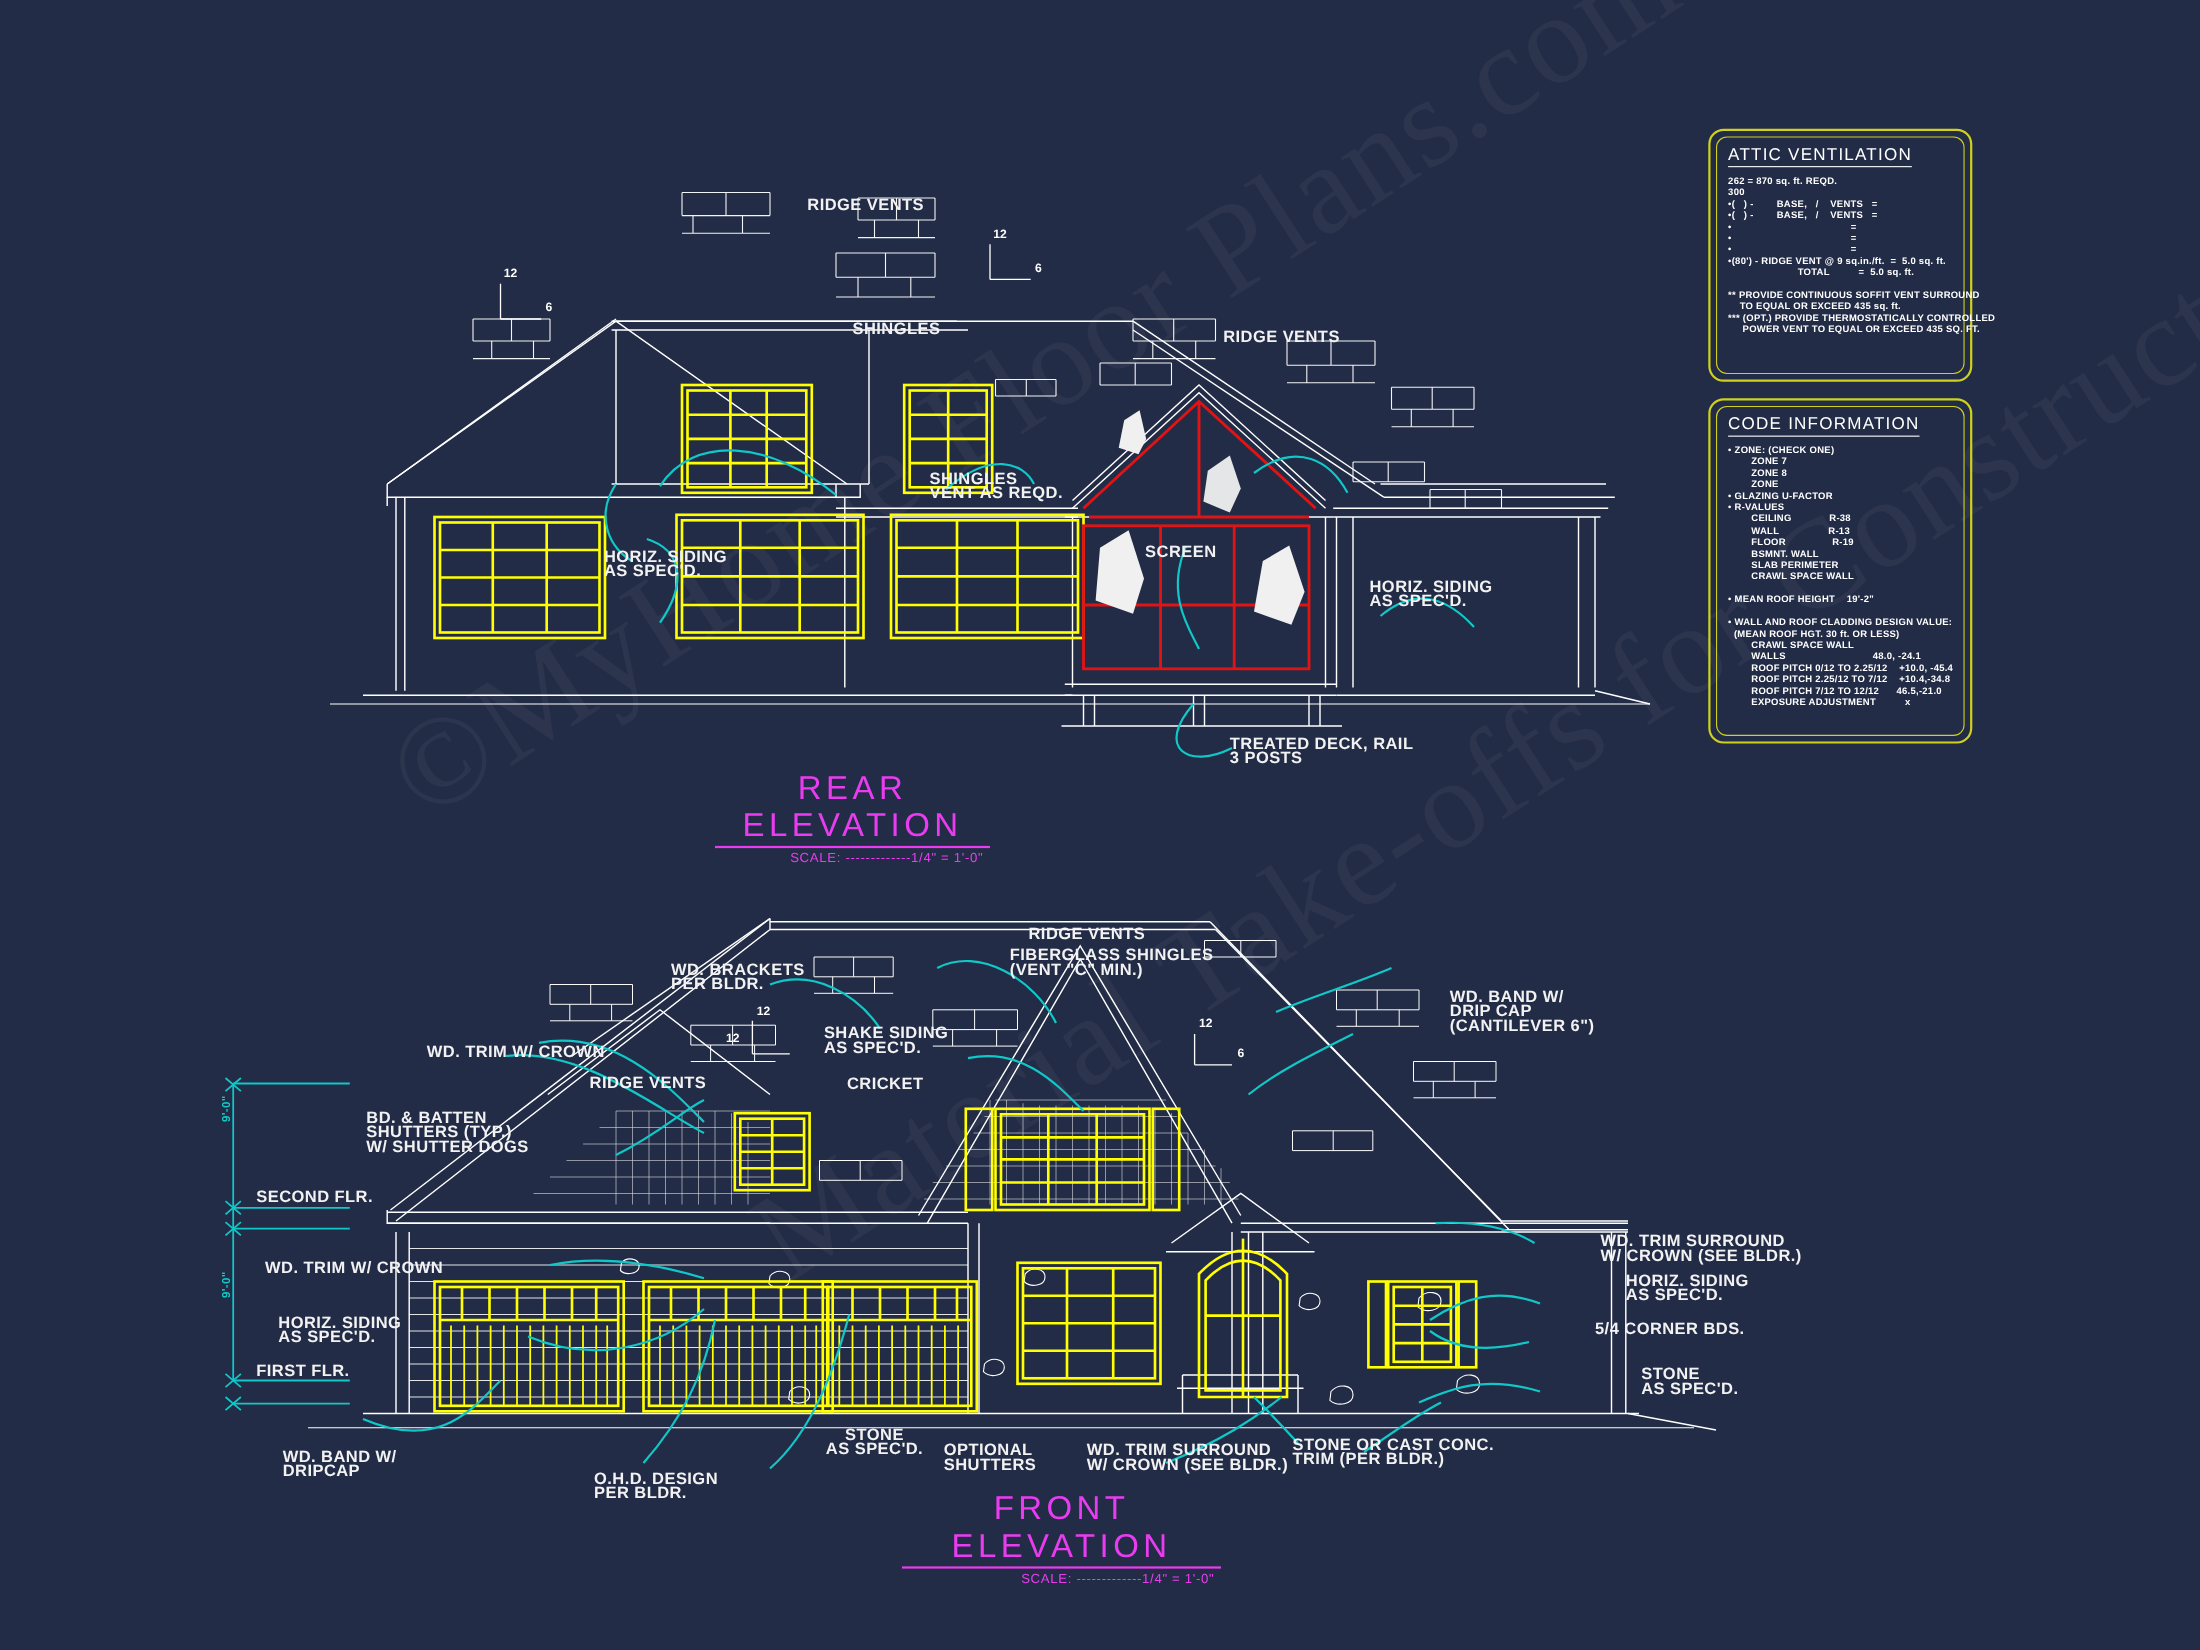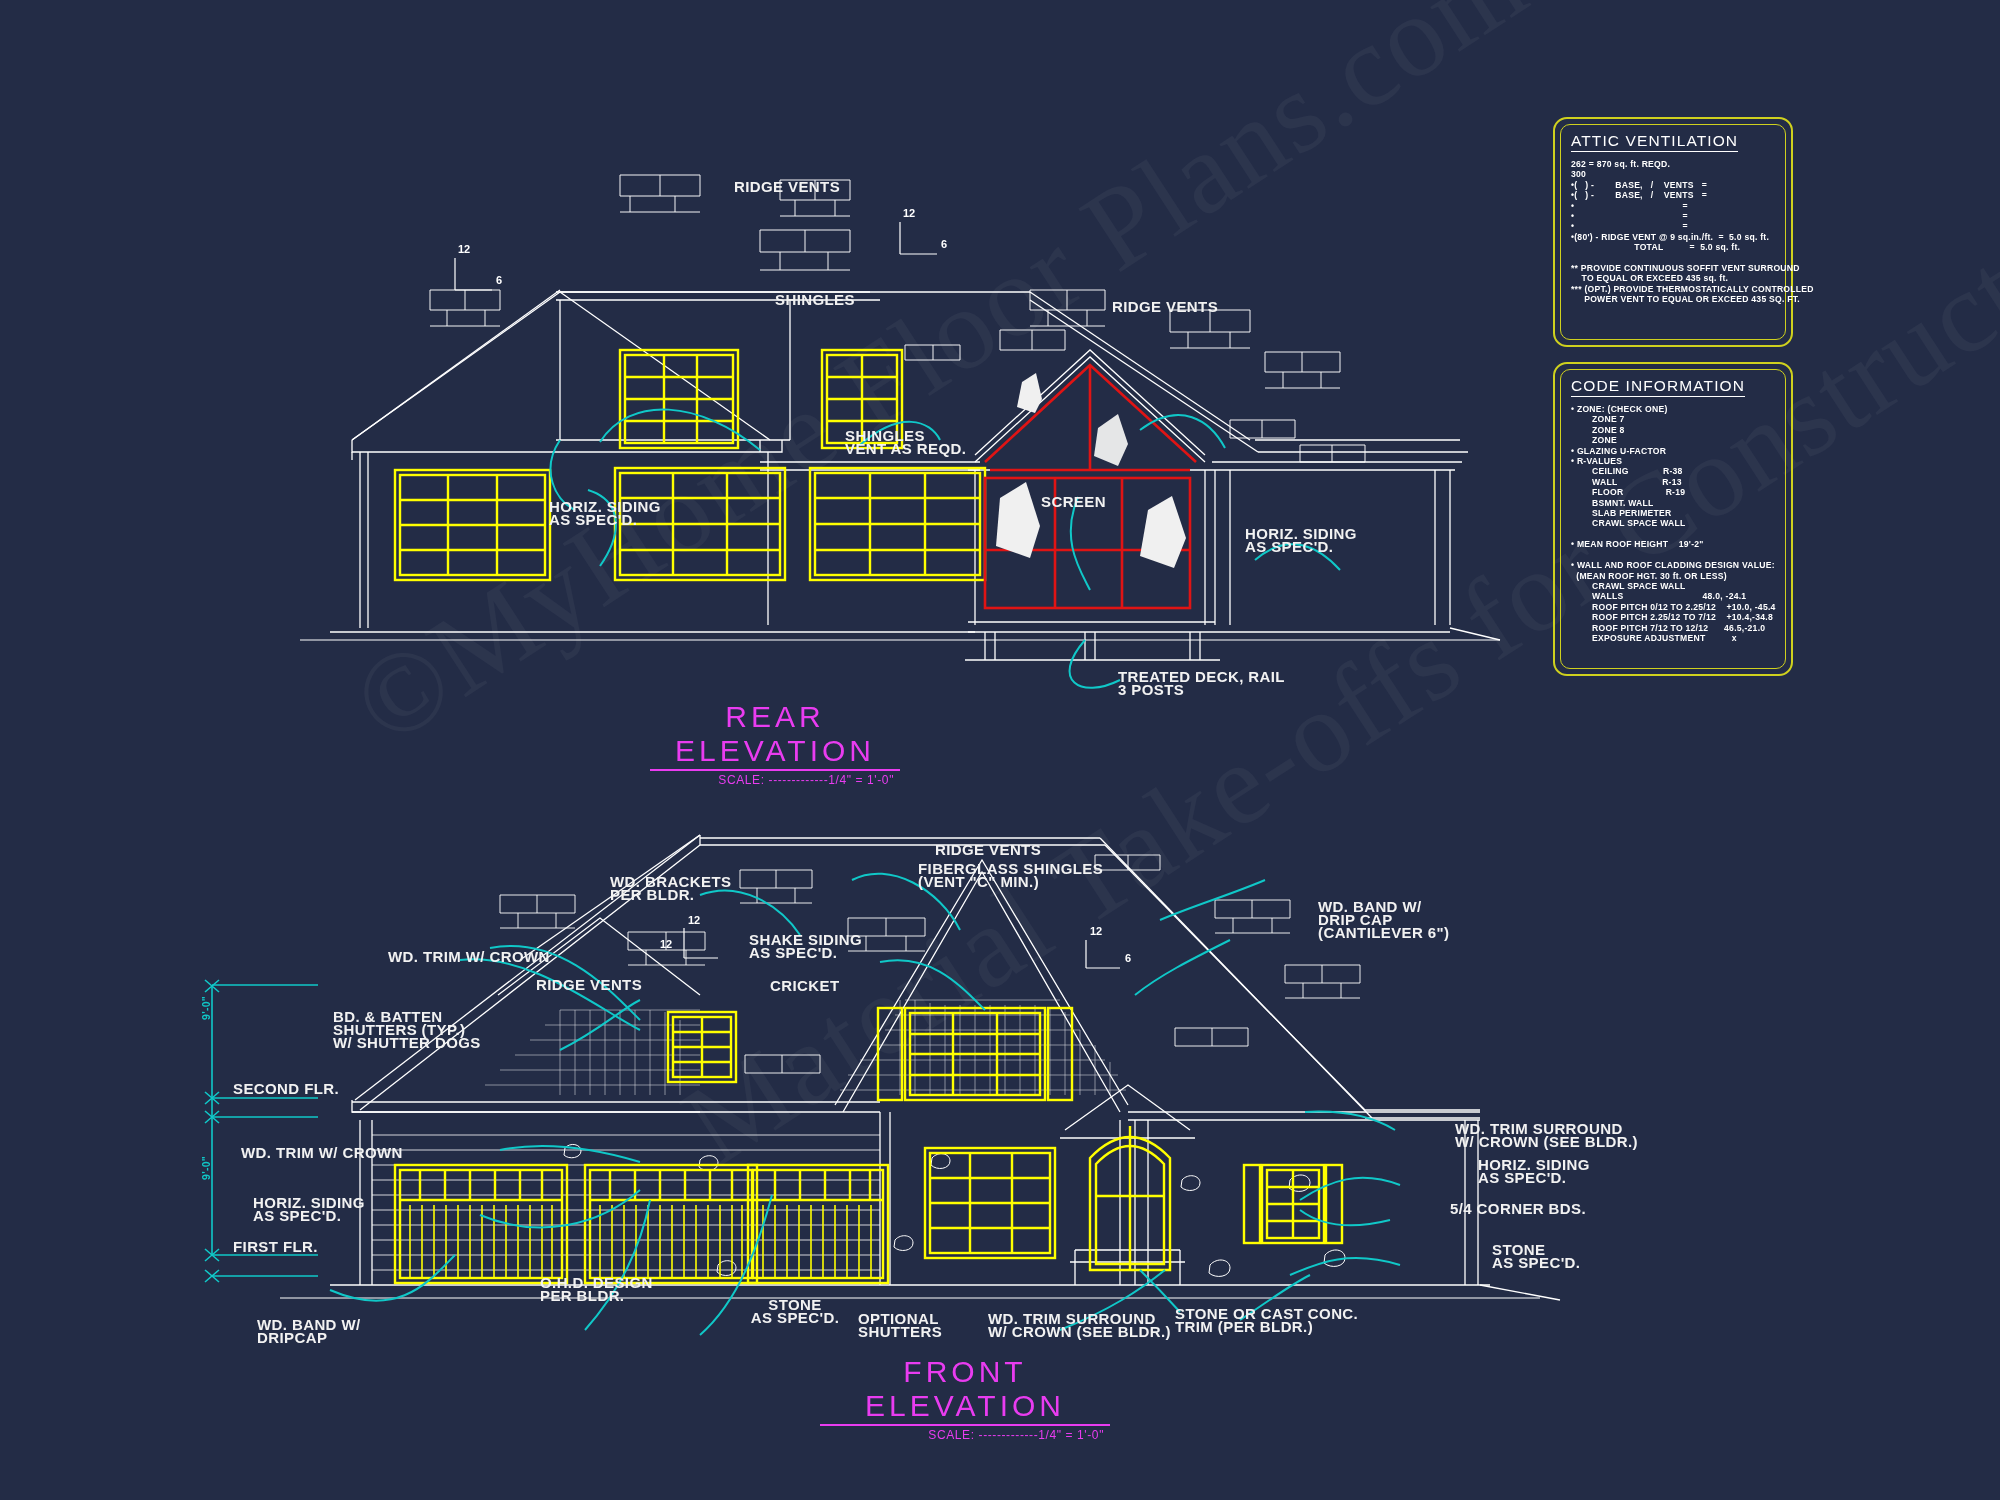--- a/index.html
+++ b/index.html
@@ -449,21 +449,21 @@
 (VENT "C" MIN.)</div>
   <div class="ann" style="left:1318px;top:900px;">WD. BAND W/
 DRIP CAP
 (CANTILEVER 6")</div>
   <div class="ann" style="left:241px;top:1146px;">WD. TRIM W/ CROWN</div>
   <div class="ann" style="left:253px;top:1196px;">HORIZ. SIDING
 AS SPEC'D.</div>
 
   <div class="ann" style="left:257px;top:1318px;">WD. BAND W/
 DRIPCAP</div>
-  <div class="ann" style="left:540px;top:1276px;">O.H.D. DESIGN
+  <div class="ann" style="left:540px;top:1338px;">O.H.D. DESIGN
 PER BLDR.</div>
   <div class="ann c" style="left:795px;top:1298px;">STONE
 AS SPEC'D.</div>
   <div class="ann" style="left:858px;top:1312px;">OPTIONAL
 SHUTTERS</div>
   <div class="ann" style="left:988px;top:1312px;">WD. TRIM SURROUND
 W/ CROWN (SEE BLDR.)</div>
   <div class="ann" style="left:1175px;top:1307px;">STONE OR CAST CONC.
 TRIM (PER BLDR.)</div>
   <div class="ann" style="left:1455px;top:1122px;">WD. TRIM SURROUND

